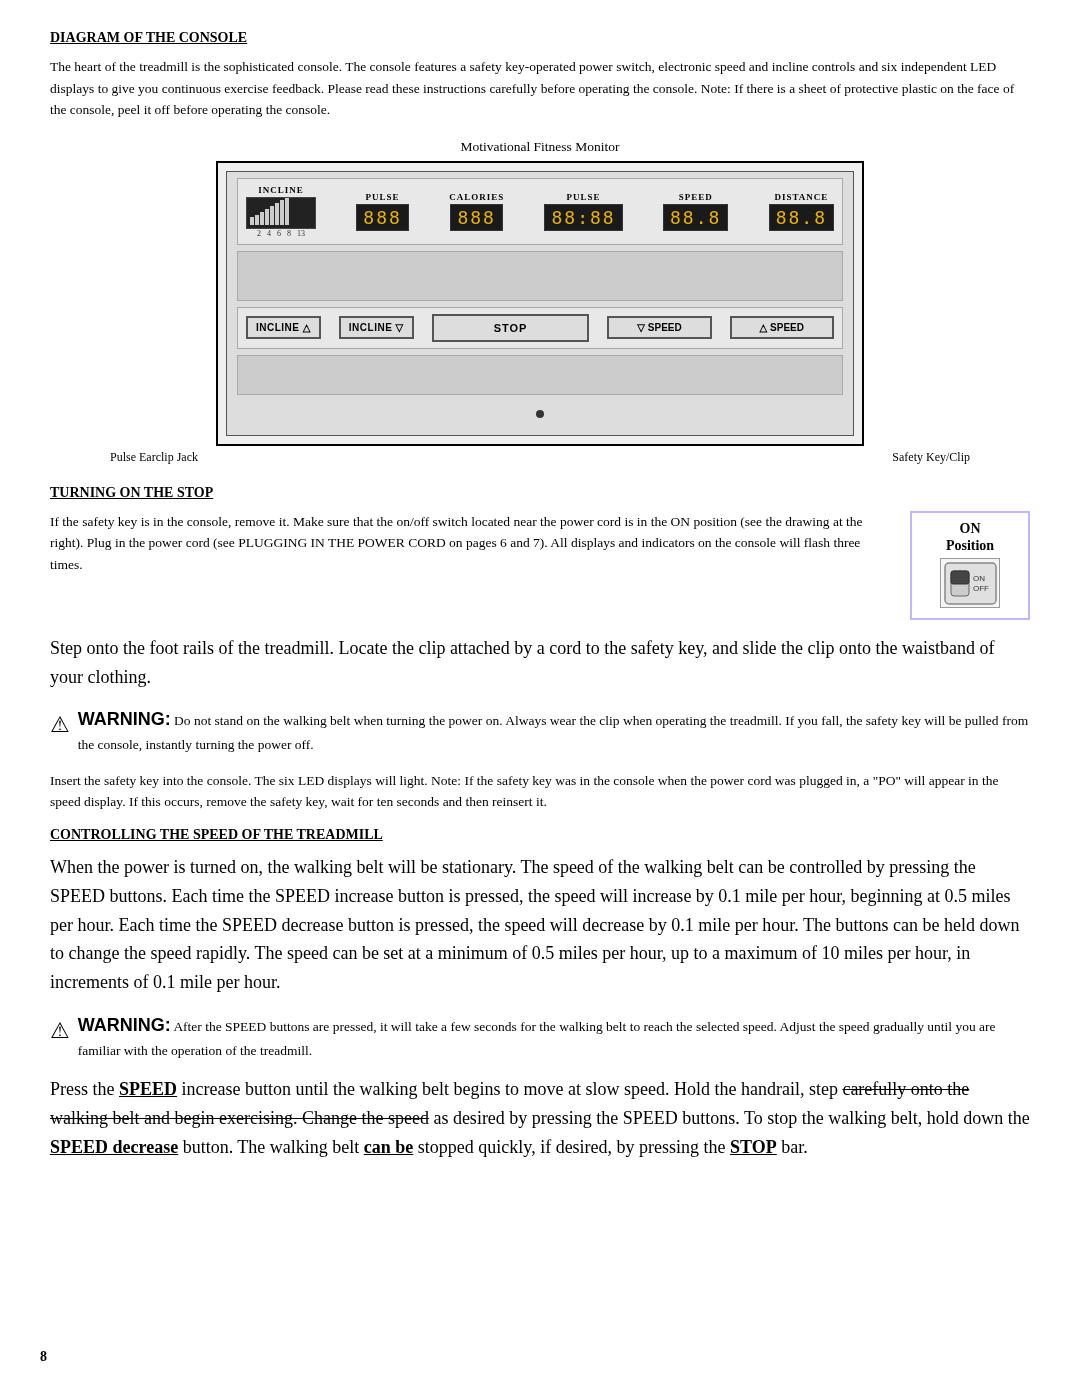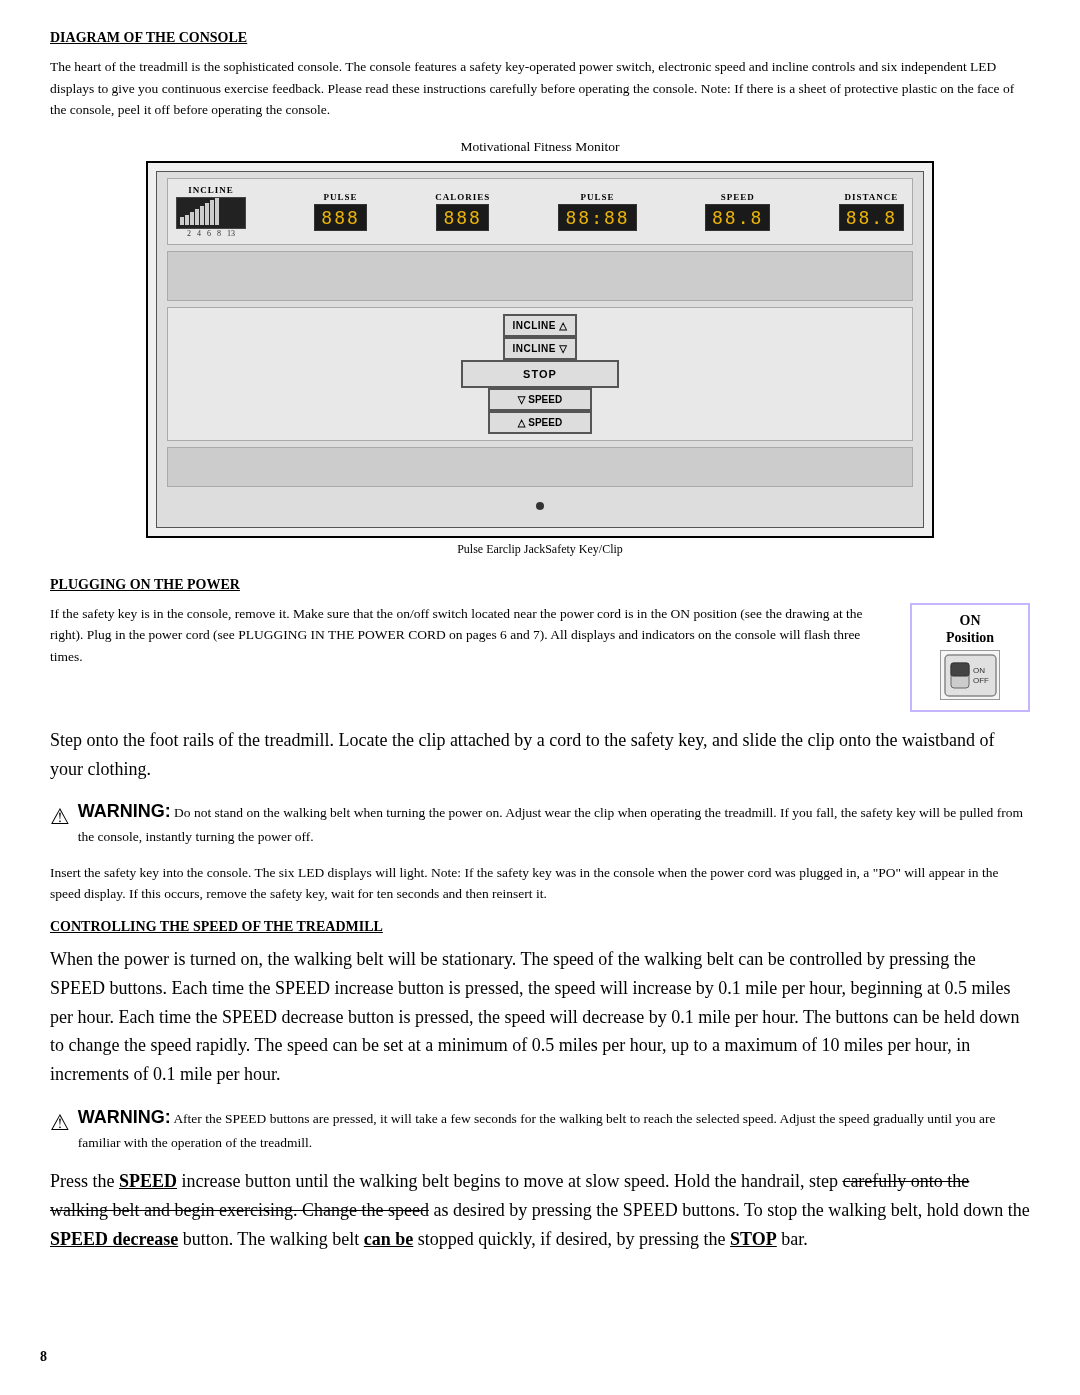--- a/index.html
+++ b/index.html
@@ -26,21 +26,21 @@
     .diagram-section {
       text-align: center;
       margin-bottom: 20px;
     }
     .diagram-title {
       font-size: 13.5px;
       margin-bottom: 6px;
     }
     .console-outer {
       border: 2px solid #000;
-      width: 788px;
+      width: 648px;
       margin: 2px auto;
       background: #f0f0f0;
       padding: 8px;
     }
     .console-inner {
       border: 1px solid #555;
       background: #ddd;
       padding: 6px 10px;
     }
     .display-row {
@@ -82,21 +82,20 @@
       margin-bottom: 6px;
     }
     .button-row {
       display: flex;
       align-items: center;
       justify-content: space-between;
       background: #e8e8e8;
       border: 1px solid #aaa;
       padding: 6px 8px;
       margin-bottom: 6px;
-      flex-direction: column;
     }
     .console-btn {
       border: 2px solid #555;
       background: #ddd;
       padding: 4px 8px;
       font-size: 10px;
       font-weight: bold;
       letter-spacing: 0.5px;
       cursor: pointer;
       font-family: Arial, sans-serif;
@@ -134,21 +133,21 @@
       position: relative;
     }
     .connector-dot {
       width: 8px;
       height: 8px;
       background: #333;
       border-radius: 50%;
     }
     .labels-row {
       display: flex;
-      justify-content: center;
+      justify-content: space-between;
       padding: 0 60px;
       font-size: 12px;
       margin-top: 4px;
     }
     
     .power-section {
       margin-bottom: 14px;
     }
     .power-section-flex {
       display: flex;
@@ -311,21 +310,21 @@
     </div>
   </div>
 
   <div class="labels-row">
     <span>Pulse Earclip Jack</span>
     <span>Safety Key/Clip</span>
   </div>
 </div>
 
 <div class="power-section">
-  <div class="section-title">PLUGGING ON THE POWER</div>
+  <div class="section-title">TURNING ON THE STOP</div>
 
   <div class="power-section-flex">
     <p class="power-text">If the safety key is in the console, remove it. Make sure that the on/off switch located near the power cord is in the ON position (see the drawing at the right). Plug in the power cord (see PLUGGING IN THE POWER CORD on pages 6 and 7). All displays and indicators on the console will flash three times.</p>
 
     <div class="on-position-box">
       <div class="on-position-title">
         <span>ON</span><br>
         <span>Position</span>
       </div>
       <div class="on-position-img">
@@ -341,21 +340,21 @@
     </div>
   </div>
 </div>
 
 <p class="step-text">Step onto the foot rails of the treadmill. Locate the clip attached by a cord to the safety key, and slide the clip onto the waistband of your clothing.</p>
 
 <div class="warning-block">
   <span class="warning-icon">⚠</span>
   <span>
     <span class="warning-bold">WARNING:</span>
-    <span>Do not stand on the walking belt when turning the power on. Adjust wear the clip when operating the treadmill. If you fall, the safety key will be pulled from the console, instantly turning the power off.</span>
+    <span>Do not stand on the walking belt when turning the power on. Always wear the clip when operating the treadmill. If you fall, the safety key will be pulled from the console, instantly turning the power off.</span>
   </span>
 </div>
 
 <p class="insert-text">Insert the safety key into the console. The six LED displays will light. Note: If the safety key was in the console when the power cord was plugged in, a "PO" will appear in the speed display. If this occurs, remove the safety key, wait for ten seconds and then reinsert it.</p>
 
 <div class="controlling-section">
   <div class="section-title">CONTROLLING THE SPEED OF THE TREADMILL</div>
   <p class="step-text">When the power is turned on, the walking belt will be stationary. The speed of the walking belt can be controlled by pressing the SPEED buttons. Each time the SPEED increase button is pressed, the speed will increase by 0.1 mile per hour, beginning at 0.5 miles per hour. Each time the SPEED decrease button is pressed, the speed will decrease by 0.1 mile per hour. The buttons can be held down to change the speed rapidly. The speed can be set at a minimum of 0.5 miles per hour, up to a maximum of 10 miles per hour, in increments of 0.1 mile per hour.</p>
 </div>
 

